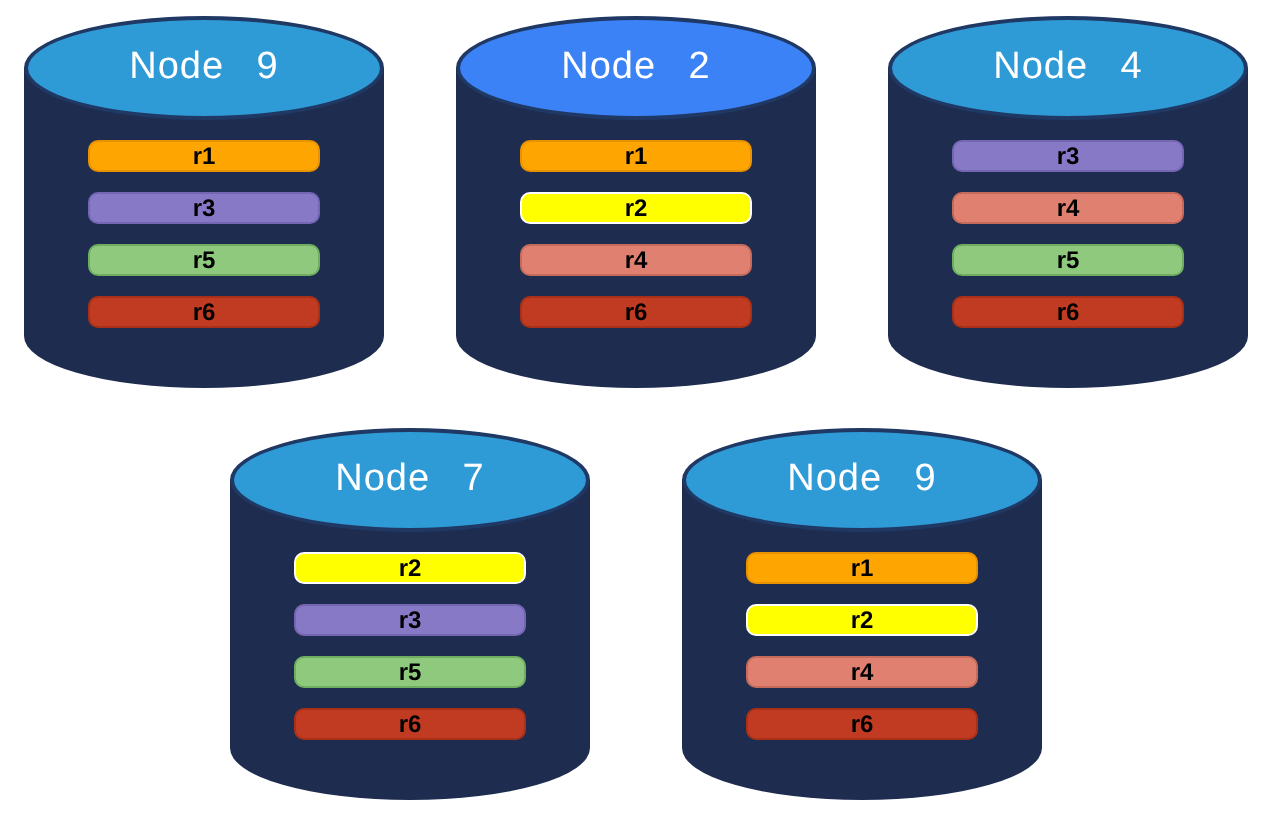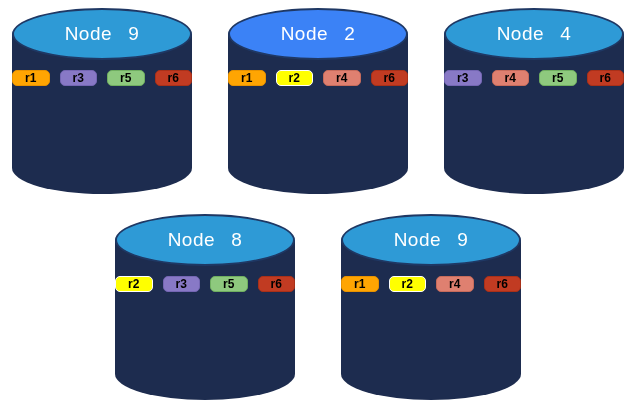--- a/index.html
+++ b/index.html
@@ -54,21 +54,21 @@
     color: #FFFFFF;
     font-size: 19px;
     letter-spacing: 0.5px;
     word-spacing: 0.55em;
     white-space: nowrap;
   }
   .bars {
     position: absolute;
     top: 62px; left: 0; right: 0;
     display: flex;
-    flex-direction: row;
+    flex-direction: column;
     align-items: center;
     gap: 10px;
     z-index: 3;
   }
   .bar {
     width: 114px;
     height: 14px;
     border-radius: 5px;
     border-style: solid;
     border-width: 1px;
@@ -149,21 +149,21 @@
           <div class="bar" style="background: rgb(193, 59, 34); border-color: rgb(169, 48, 24);">
             <span class="bar-label">r6</span>
           </div>
         </div>
   </div>
 </div>
   <div class="node-row row-1">
   <div class="cylinder">
     <div class="cyl-body" style="background: rgb(29, 44, 79);"></div>
     <div class="cyl-top" style="background: rgb(46, 154, 214); border-color: rgb(31, 56, 100);">
-      <span class="node-label" style="color: rgb(255, 255, 255);">Node 8</span>
+      <span class="node-label" style="color: rgb(255, 255, 255);">Node 7</span>
     </div>
     <div class="bars">
           <div class="bar" style="background: rgb(255, 255, 0); border-color: rgb(253, 253, 253);">
             <span class="bar-label">r2</span>
           </div>
           <div class="bar" style="background: rgb(136, 121, 198); border-color: rgb(116, 102, 179);">
             <span class="bar-label">r3</span>
           </div>
           <div class="bar" style="background: rgb(142, 201, 126); border-color: rgb(111, 174, 96);">
             <span class="bar-label">r5</span>

